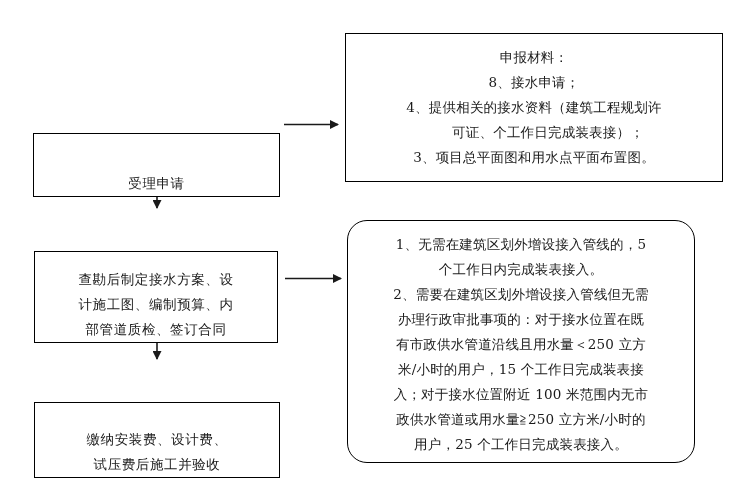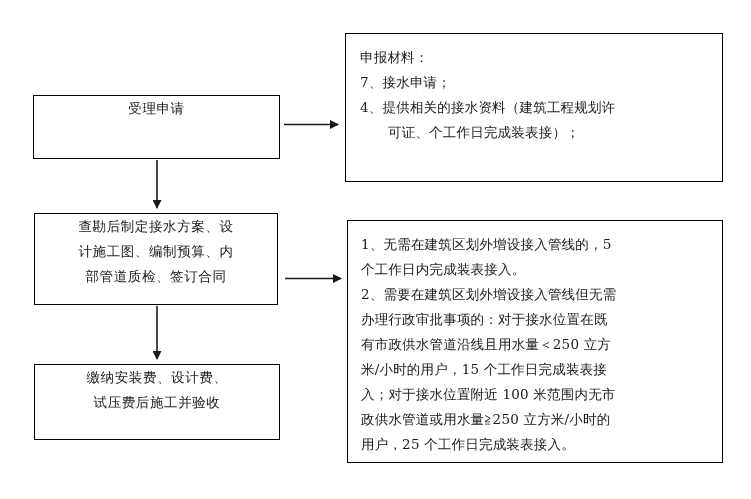--- a/index.html
+++ b/index.html
@@ -24,43 +24,44 @@
   }
   .box {
     position: absolute;
     box-sizing: border-box;
     border: 1px solid #000000;
     background: #ffffff;
   }
   
   .proc {
     display: flex;
-    align-items: flex-start;
+    align-items: flex-end;
     justify-content: center;
+    margin-top: 38px;
   }
   .proc .txt {
     text-align: center;
     font-size: 13.5px;
     line-height: 25px;
     letter-spacing: 0.6px;
     white-space: pre-line;
   }
   
   .desc .txt {
     font-size: 13.5px;
     line-height: 25px;
     letter-spacing: 0.2px;
     white-space: pre-line;
-    text-align: left;
+    text-align: center;
   }
   #box-accept        { left: 33px;  top: 95px;  width: 247px; height: 64px; }
   #box-survey        { left: 34px;  top: 213px; width: 244px; height: 92px; }
   #box-payment       { left: 34px;  top: 364px; width: 246px; height: 76px; }
   #box-materials     { left: 345px; top: 33px;  width: 378px; height: 149px; }
-  #box-timeline      { left: 347px; top: 220px; width: 376px; height: 243px; }
+  #box-timeline      { left: 347px; top: 220px; width: 348px; height: 243px; border-radius: 20px; }
 
   #box-survey .txt   { padding: 0 16px; }
   #box-materials .txt{ padding: 11px 14px 0 14px; }
   #box-timeline .txt { padding: 11px 13px 0 13px; }
 
   
   .indent-line { display: block; padding-left: 28px; }
 
   svg.arrows {
     position: absolute;
@@ -109,21 +110,21 @@
 试压费后施工并验收</div>
   </div>
 
   <div class="box proc" id="box-survey">
     <div class="txt">查勘后制定接水方案、设
 计施工图、编制预算、内
 部管道质检、签订合同</div>
   </div>
 
   <div class="box desc" id="box-materials">
-    <div class="txt"><span>申报材料：</span><br><span>7、接水申请；</span><br><span>4、提供相关的接水资料（建筑工程规划许</span><br><span class="indent-line">可证、个工作日完成装表接）；</span></div>
+    <div class="txt"><span>申报材料：</span><br><span>8、接水申请；</span><br><span>4、提供相关的接水资料（建筑工程规划许</span><br><span class="indent-line">可证、个工作日完成装表接）；</span><span>3、项目总平面图和用水点平面布置图。</span></div>
   </div>
 
   <div class="box desc" id="box-timeline">
     <div class="txt">1、无需在建筑区划外增设接入管线的，5
 个工作日内完成装表接入。
 2、需要在建筑区划外增设接入管线但无需
 办理行政审批事项的：对于接水位置在既
 有市政供水管道沿线且用水量＜250 立方
 米/小时的用户，15 个工作日完成装表接
 入；对于接水位置附近 100 米范围内无市

